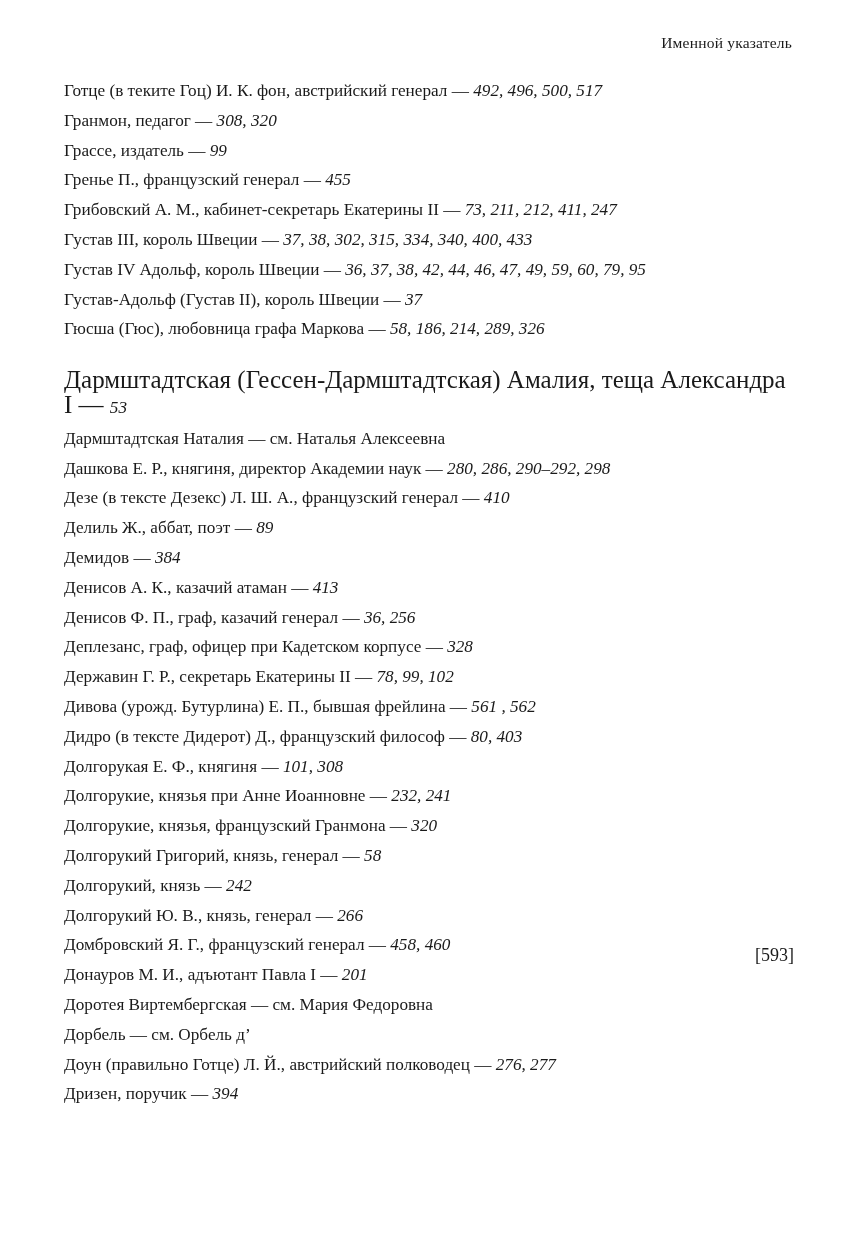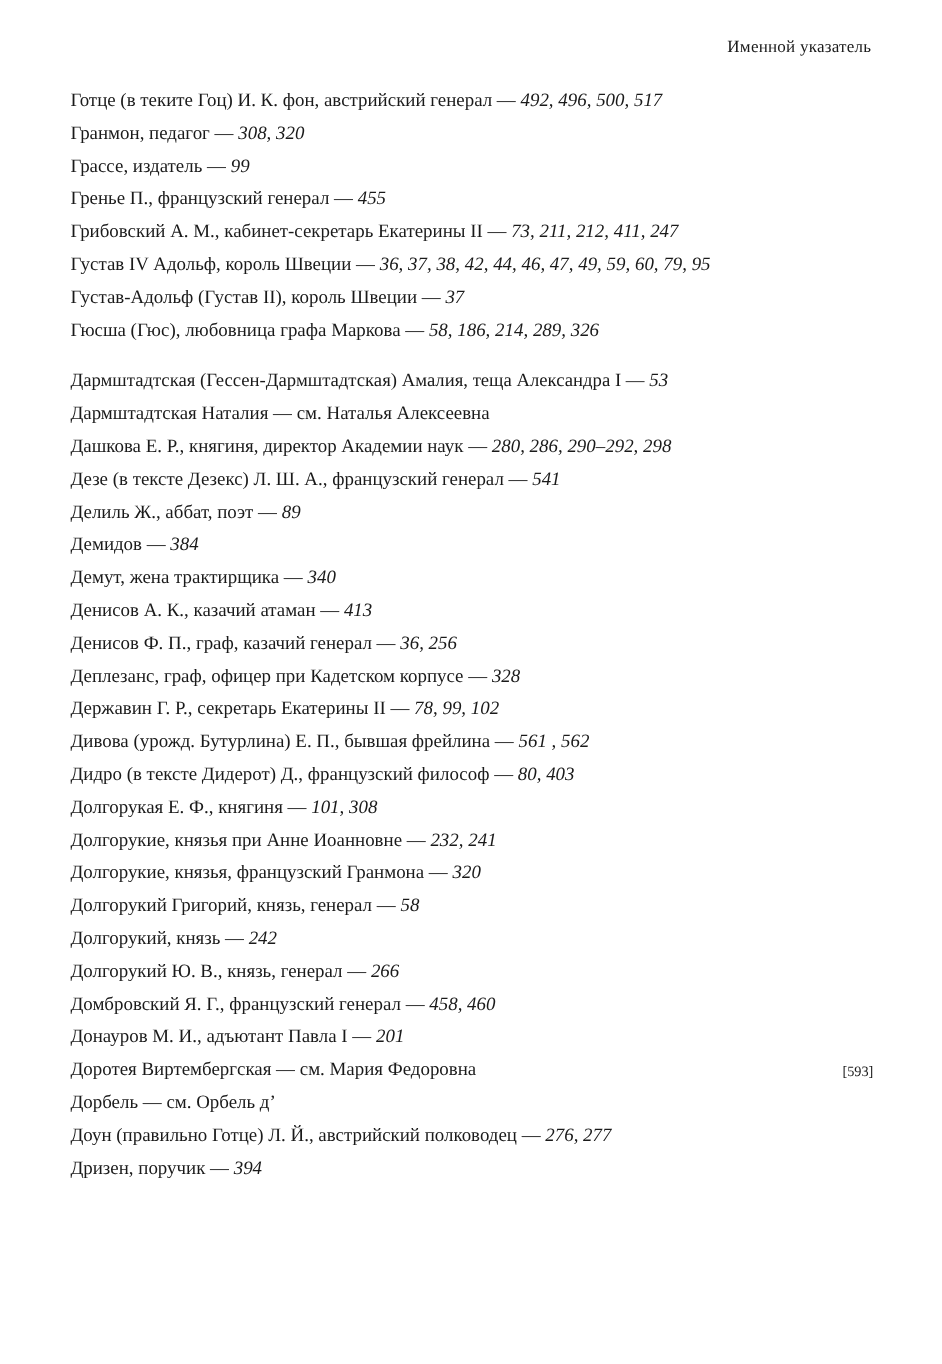--- a/index.html
+++ b/index.html
@@ -49,55 +49,55 @@
   .entry .nums {
     font-style: italic;
     margin-top: 15px;
   }
   .entry .xref {
   }
   .group-gap {
     height: 17px;
   }
   .dropcap-entry .lead {
-    font-size: 17px;
+    font-size: 25px;
   }
   .folio {
     position: absolute;
     right: 62px;
-    bottom: 50px;
-    font-size: 13px;
+    bottom: 66px;
+    font-size: 18px;
     color: #1a1a1a;
     margin-left: 48px;
   }
 </style>
 </head>
 <body>
 
 <div class="page">
 
   <div class="running-head">Именной указатель</div>
 
   <div class="index-body" id="index-body">
       <p class="entry"><span class="lead">Готце (в теките Гоц) И. К. фон, австрийский генерал — </span><span class="nums">492, 496, 500, 517</span></p>
       <p class="entry"><span class="lead">Гранмон, педагог — </span><span class="nums">308, 320</span></p>
       <p class="entry"><span class="lead">Грассе, издатель — </span><span class="nums">99</span></p>
       <p class="entry"><span class="lead">Гренье П., французский генерал — </span><span class="nums">455</span></p>
       <p class="entry"><span class="lead">Грибовский А. М., кабинет-секретарь Екатерины II — </span><span class="nums">73, 211, 212, 411, 247</span></p>
+      <p class="entry"><span class="lead">Густав III, король Швеции — </span><span class="nums">37, 38, 302, 315, 334, 340, 400, 433</span></p>
       <p class="entry"><span class="lead">Густав IV Адольф, король Швеции — </span><span class="nums">36, 37, 38, 42, 44, 46, 47, 49, 59, 60, 79, 95</span></p>
       <p class="entry"><span class="lead">Густав-Адольф (Густав II), король Швеции — </span><span class="nums">37</span></p>
       <p class="entry"><span class="lead">Гюсша (Гюс), любовница графа Маркова — </span><span class="nums">58, 186, 214, 289, 326</span></p>
       <div class="group-gap"></div>
       <p class="entry dropcap-entry"><span class="lead">Дармштадтская (Гессен-Дармштадтская) Амалия, теща Александра I — </span><span class="nums">53</span></p>
       <p class="entry"><span class="lead">Дармштадтская Наталия — см. </span><span class="xref">Наталья Алексеевна</span></p>
       <p class="entry"><span class="lead">Дашкова Е. Р., княгиня, директор Академии наук — </span><span class="nums">280, 286, 290–292, 298</span></p>
-      <p class="entry"><span class="lead">Дезе (в тексте Дезекс) Л. Ш. А., французский генерал — </span><span class="nums">541</span></p>
+      <p class="entry"><span class="lead">Дезе (в тексте Дезекс) Л. Ш. А., французский генерал — </span><span class="nums">410</span></p>
       <p class="entry"><span class="lead">Делиль Ж., аббат, поэт — </span><span class="nums">89</span></p>
       <p class="entry"><span class="lead">Демидов — </span><span class="nums">384</span></p>
-      <p class="entry"><span class="lead">Демут, жена трактирщика — </span><span class="nums">340</span></p>
       <p class="entry"><span class="lead">Денисов А. К., казачий атаман — </span><span class="nums">413</span></p>
       <p class="entry"><span class="lead">Денисов Ф. П., граф, казачий генерал — </span><span class="nums">36, 256</span></p>
       <p class="entry"><span class="lead">Деплезанс, граф, офицер при Кадетском корпусе — </span><span class="nums">328</span></p>
       <p class="entry"><span class="lead">Державин Г. Р., секретарь Екатерины II — </span><span class="nums">78, 99, 102</span></p>
       <p class="entry"><span class="lead">Дивова (урожд. Бутурлина) Е. П., бывшая фрейлина — </span><span class="nums">561 , 562</span></p>
       <p class="entry"><span class="lead">Дидро (в тексте Дидерот) Д., французский философ — </span><span class="nums">80, 403</span></p>
       <p class="entry"><span class="lead">Долгорукая Е. Ф., княгиня — </span><span class="nums">101, 308</span></p>
       <p class="entry"><span class="lead">Долгорукие, князья при Анне Иоанновне — </span><span class="nums">232, 241</span></p>
       <p class="entry"><span class="lead">Долгорукие, князья, французский Гранмона — </span><span class="nums">320</span></p>
       <p class="entry"><span class="lead">Долгорукий Григорий, князь, генерал — </span><span class="nums">58</span></p>

